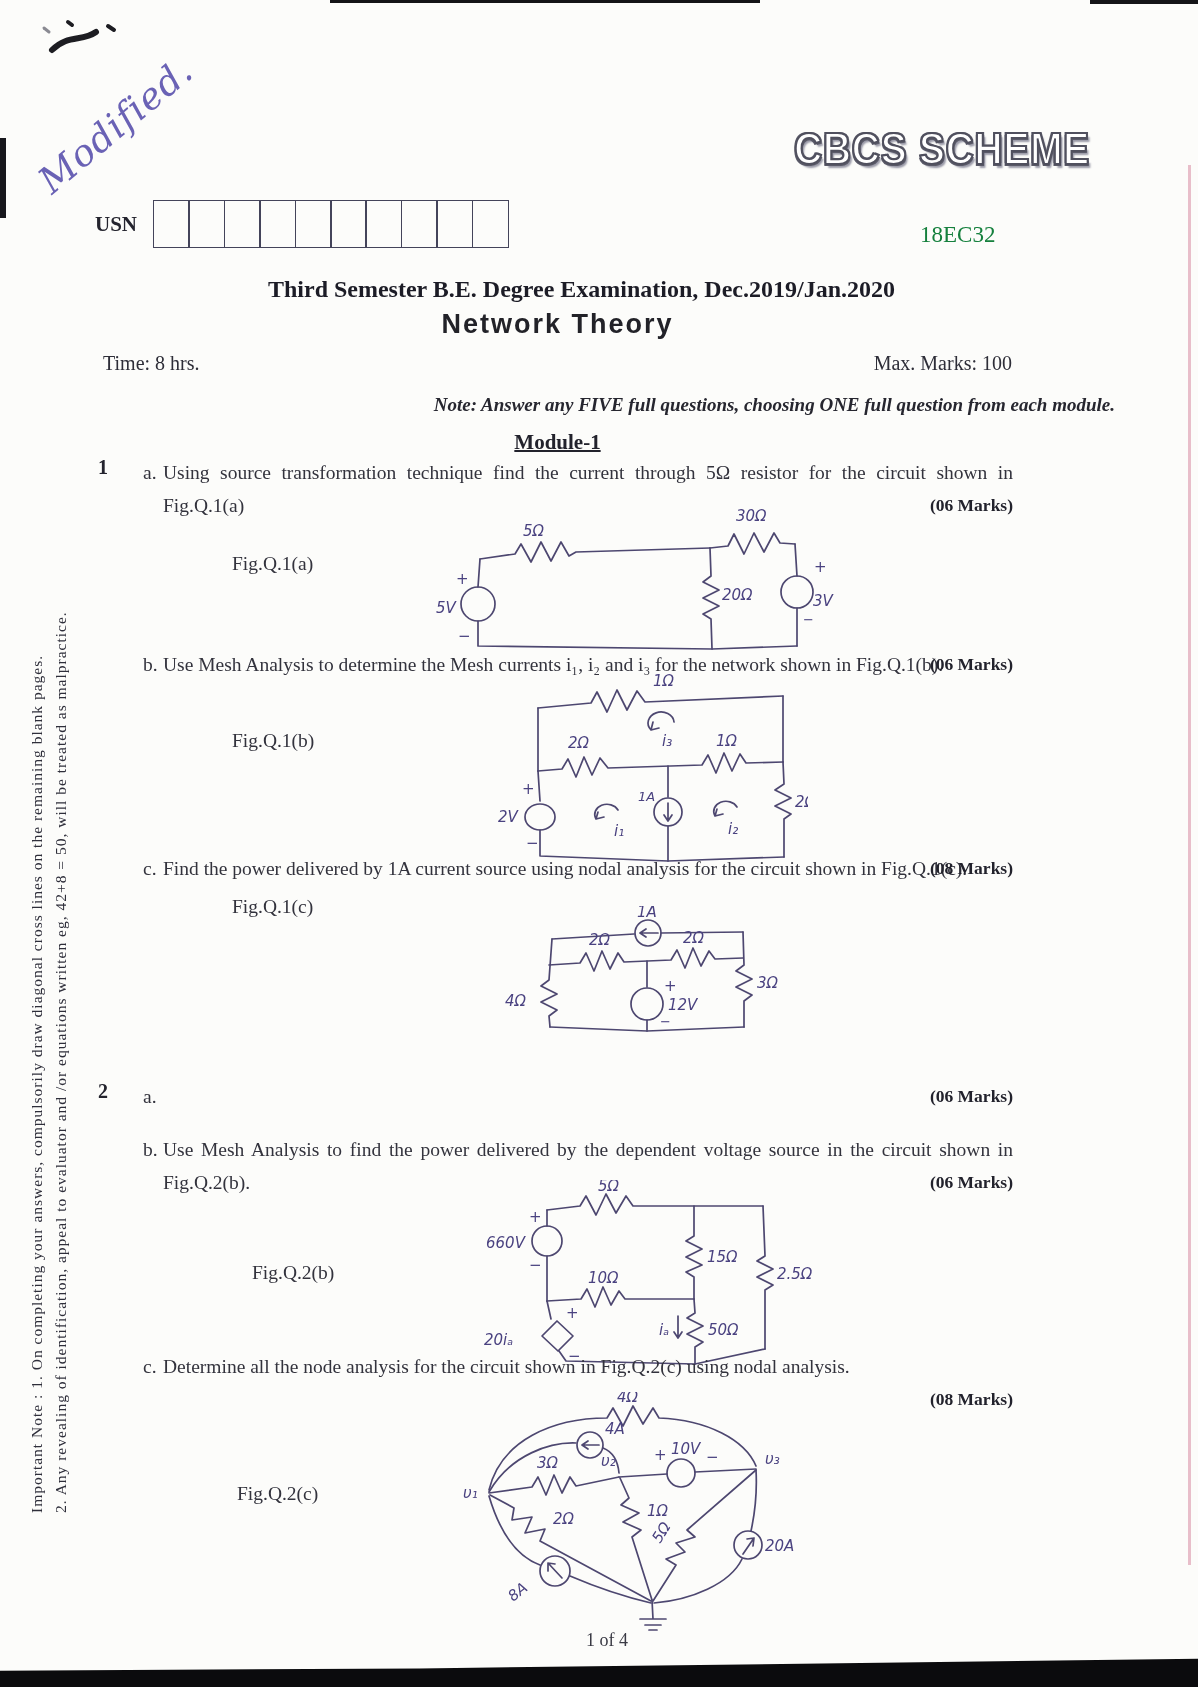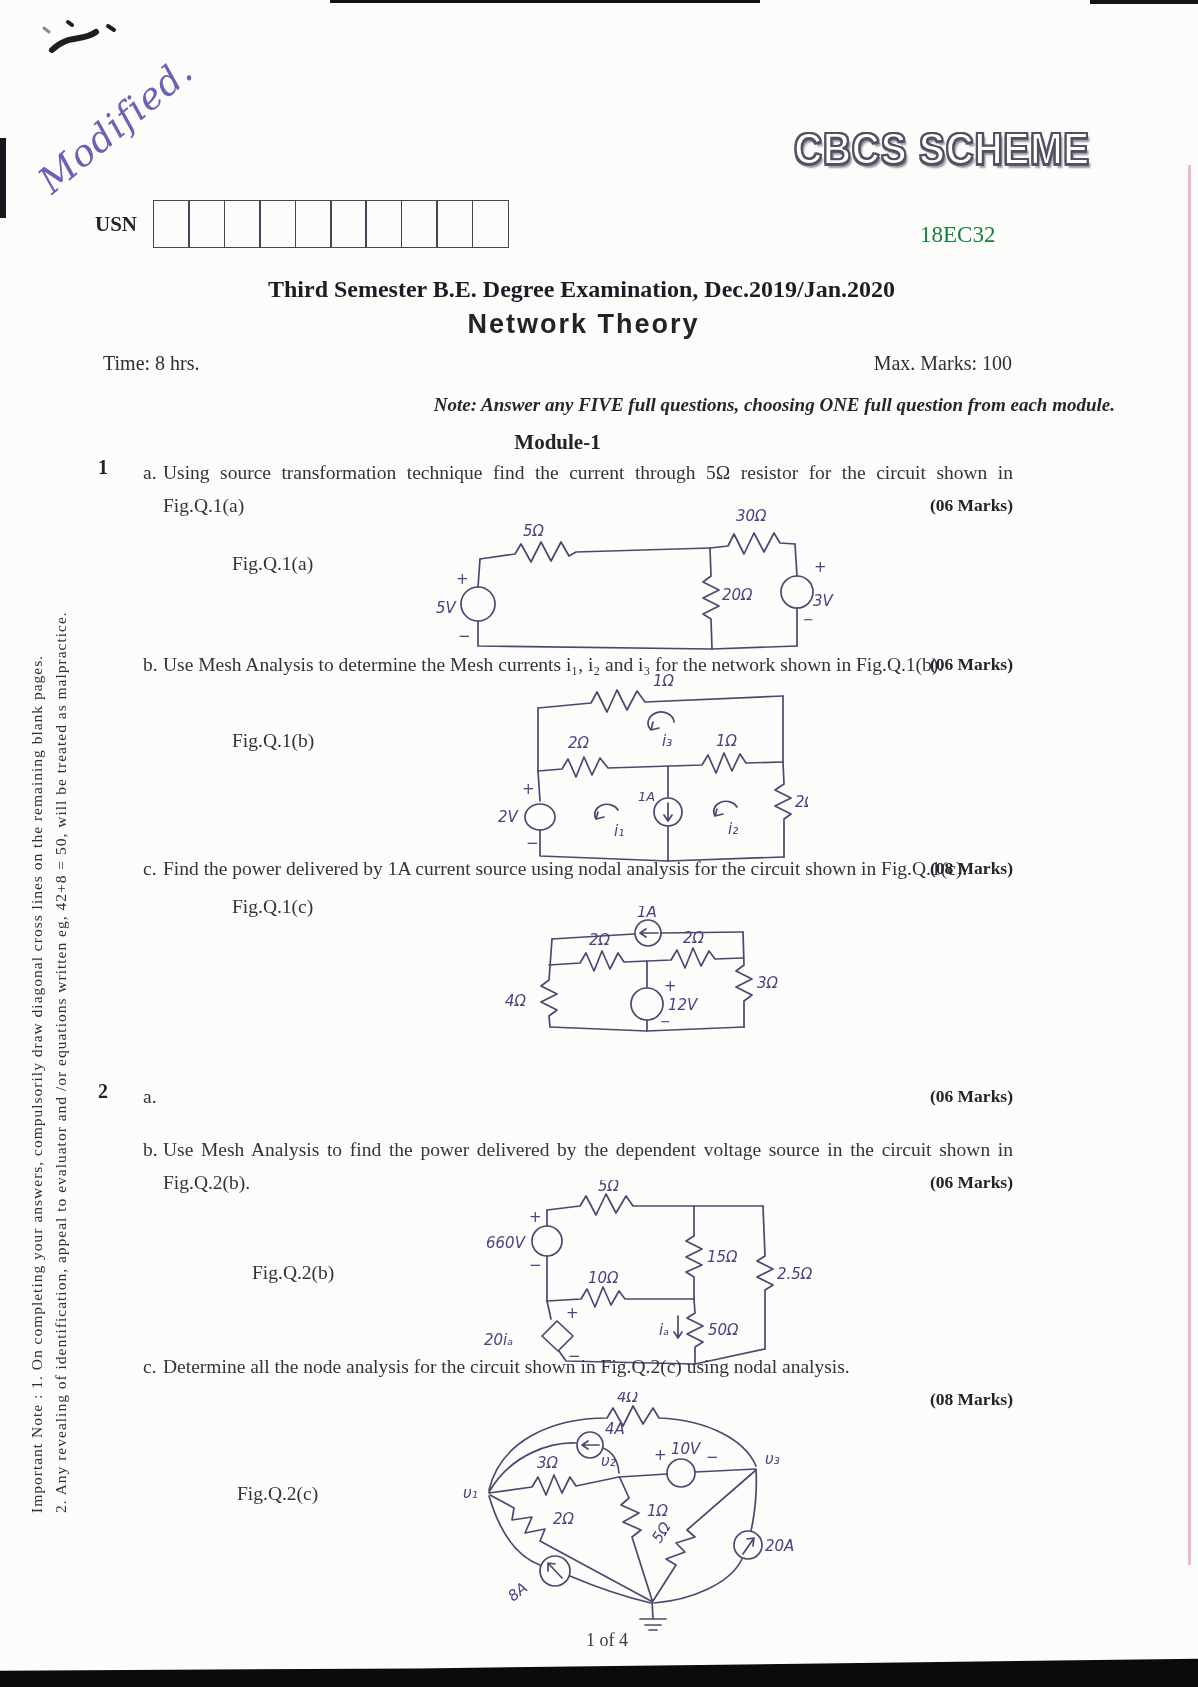--- a/index.html
+++ b/index.html
@@ -31,28 +31,28 @@
   .usn-boxes{display:flex;}
   .usn-cell{width:35px;height:46px;border:1.6px solid #44445a;margin-left:-1.6px;background:transparent;}
   .usn-cell:first-child{margin-left:0;}
 
   .code{position:absolute;top:202px;left:920px;font-weight:normal;font-size:23px;color:#15803d;margin-top:20px;}
 
   .title{position:absolute;top:276px;left:0;width:1115px;text-align:center;
          font-weight:bold;font-size:24px;color:#1c1c26;margin-left:24px;}
   .subject{position:absolute;top:309px;left:0;width:1115px;text-align:center;
          font-family:"Liberation Sans",sans-serif;font-weight:bold;font-size:27px;
-         letter-spacing:2px;color:#222228;padding-left:26px;}
+         letter-spacing:2px;color:#222228;}
   .time{position:absolute;top:352px;left:103px;font-size:20px;}
   .maxmarks{position:absolute;top:352px;right:186px;font-size:20px;}
   .note{position:absolute;top:394px;left:0;width:1115px;text-align:right;
         font-weight:bold;font-style:italic;font-size:19px;color:#26262f;}
   .module-head,.or-head{position:absolute;left:0;width:1115px;text-align:center;
         font-weight:bold;font-size:21px;color:#22222c;}
-  .module-head span{text-decoration-thickness:2px;}
+  .module-head span{text-decoration:underline;text-decoration-thickness:2px;}
 
   .qnum{position:absolute;left:98px;font-weight:bold;font-size:20px;color:#23232d;}
   .qpart{position:absolute;left:143px;width:870px;font-size:19.5px;line-height:33px;color:#33333d;}
   .qletter{position:absolute;left:0;top:0;}
   .qbody{display:block;margin-left:20px;text-align:justify;position:relative;}
   .qmarks{position:absolute;right:0;bottom:0;font-weight:bold;font-size:17.5px;color:#22222c;}
   .qpart.marks-newline .qmarks{position:static;display:block;text-align:right;}
 
   .figcap{position:absolute;font-size:19.5px;color:#33333d;}
   .footer{position:absolute;top:1630px;left:0;width:1214px;text-align:center;font-size:18px;color:#3a3a44;}

